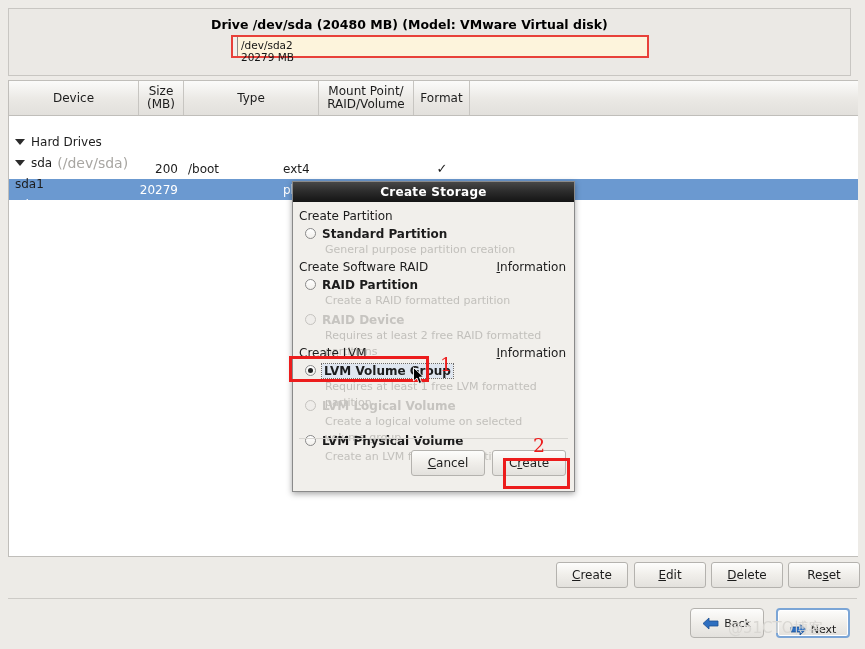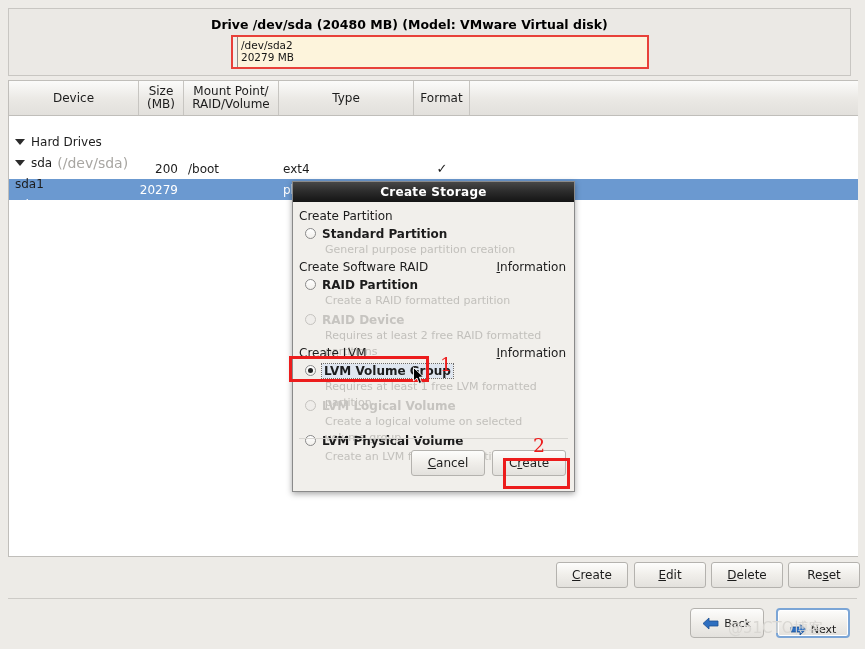--- a/index.html
+++ b/index.html
@@ -26,21 +26,21 @@
     position: absolute;
     left: 202px; top: 8px;
     font-size: 12.5px;
     font-weight: bold;
     color: #000;
     white-space: nowrap;
   }
   .drive-bar-wrap {
     position: absolute;
     left: 222px; top: 26px;
-    width: 418px; height: 34px;
+    width: 418px; height: 23px;
     box-sizing: border-box;
     border: 2px solid #e8413a;
     background: #fdf4dc;
   }
   .drive-seg-small {
     position: absolute;
     left: 0; top: 0;
     width: 5px; height: 100%;
     background: #f2f0ec;
     border-right: 1px solid #8e8c88;
@@ -266,27 +266,27 @@
 
   <div class="table-frame">
     <div class="thead">
       <div class="th col-device">Device</div>
       <div class="th col-size">
         <div>
           <div>Size</div>
           <div>(MB)</div>
         </div>
       </div>
+      <div class="th col-type">Type</div>
       <div class="th col-mount">
         <div>
           <div>Mount Point/</div>
           <div>RAID/Volume</div>
         </div>
       </div>
-      <div class="th col-type">Type</div>
       <div class="th col-format">Format</div>
       <div class="th col-rest last"></div>
     </div>
 
     <div class="trow">
       <div class="cell device indent1">
         <span class="tri"></span>
         <span>Hard Drives</span>
       </div>
       <div class="cell size"></div>

